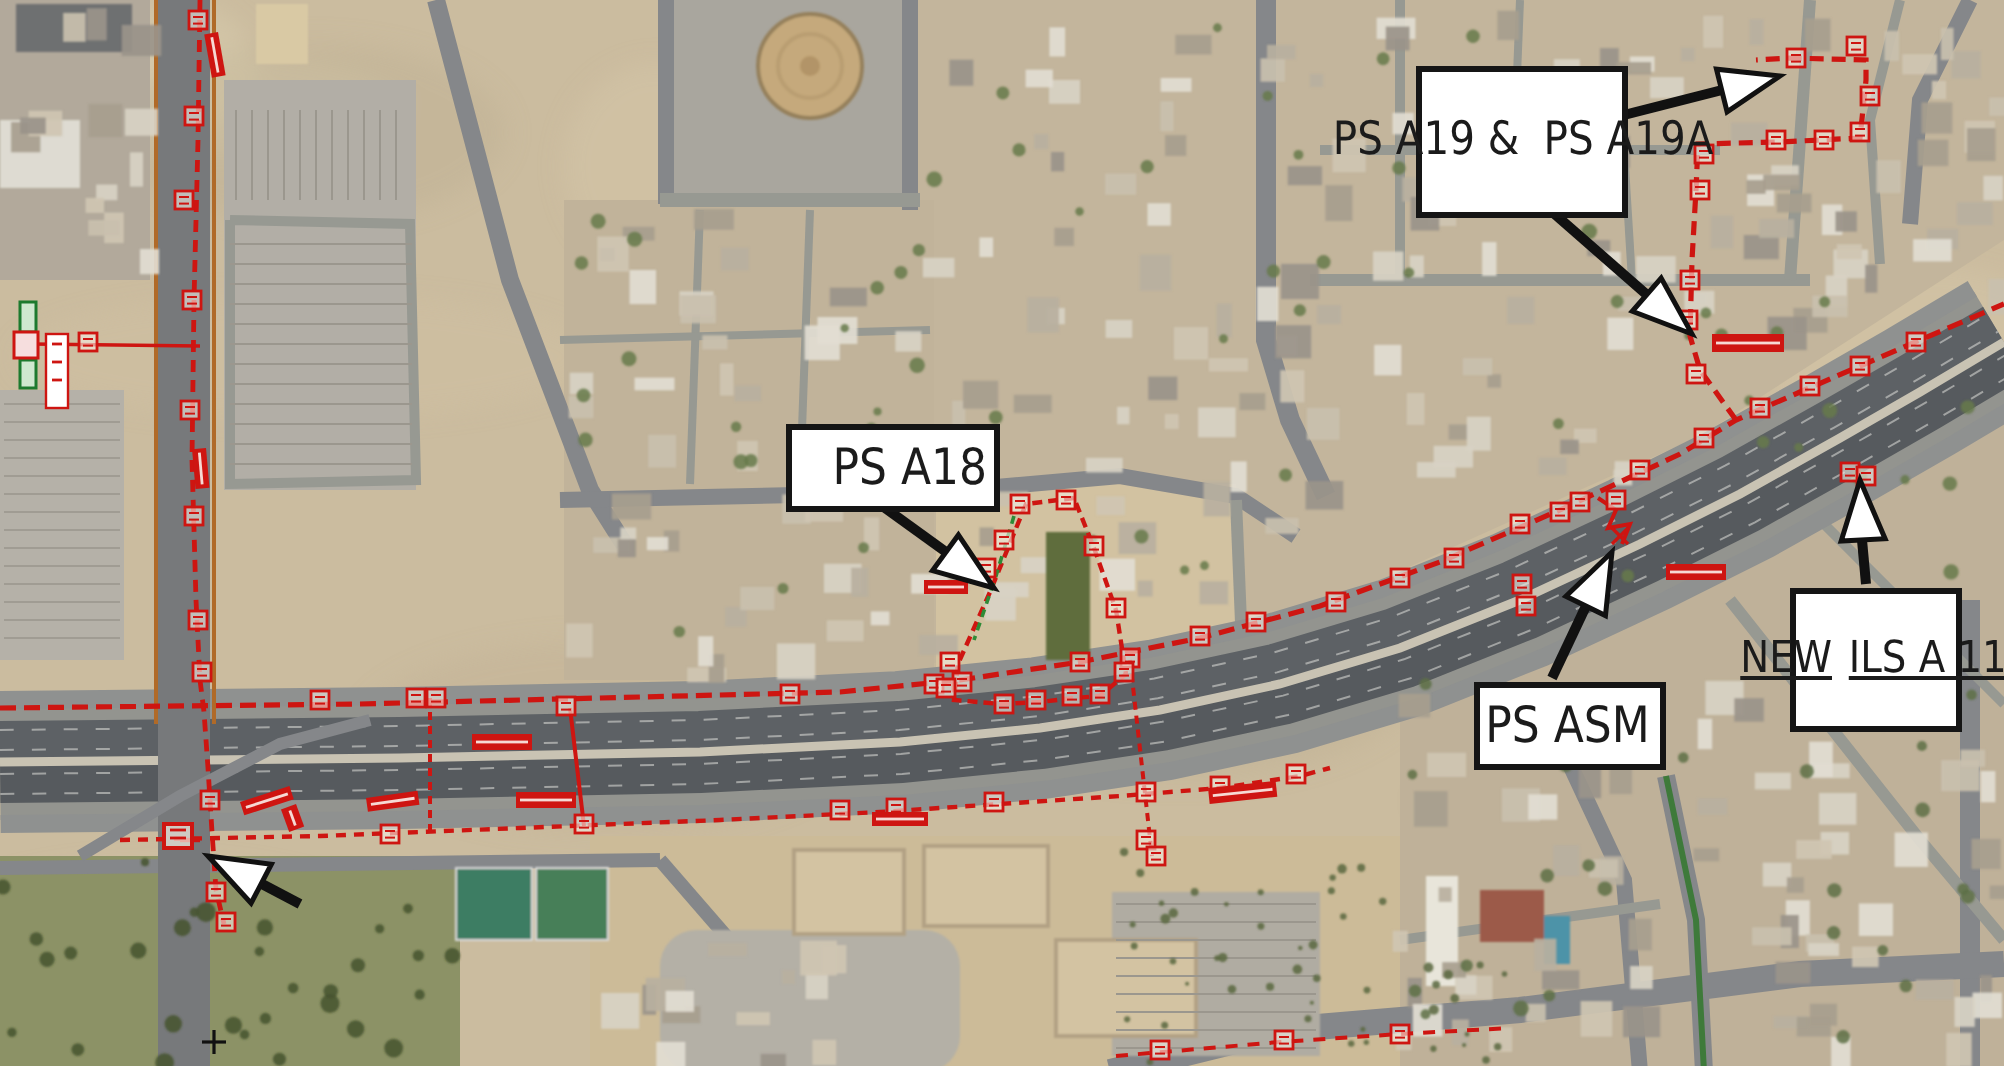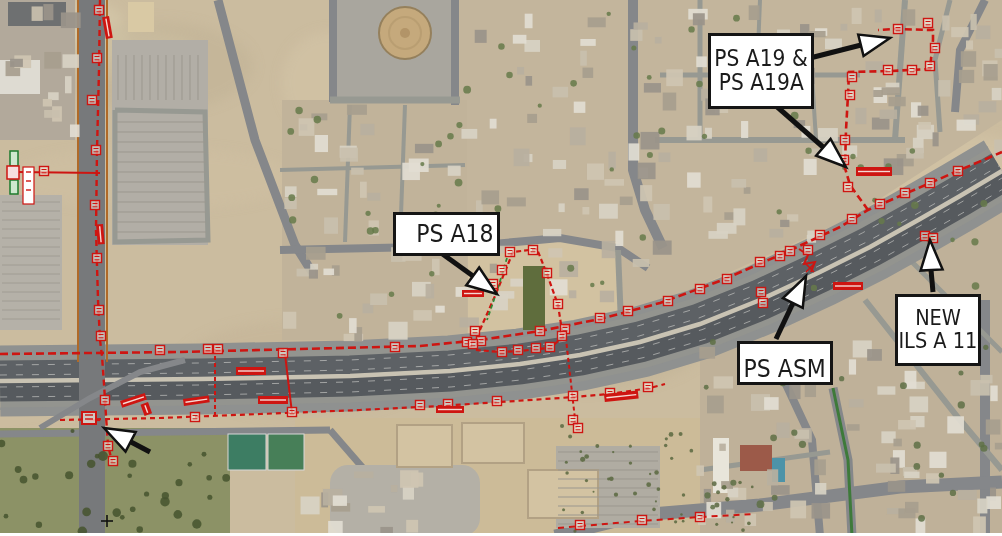--- a/index.html
+++ b/index.html
@@ -1,27 +1,27 @@
 <!DOCTYPE html>
 <html><head>
 <meta charset="utf-8">
 <style>
   html,body{margin:0;padding:0;background:#222;}
   .stage{position:relative;width:1002px;height:536px;overflow:hidden;background:#cbbc9f;
          font-family:"DejaVu Sans",sans-serif;}
   .stage svg{position:absolute;left:0;top:0;}
   .maplabel{position:absolute;z-index:30;background:#fff;border:3px solid #151515;
-            color:#1b1b1b;display:flex;flex-direction:column;align-items:center;
+            color:#1b1b1b;display:flex;flex-direction:row;align-items:center;
             justify-content:center;line-height:1.04;text-align:center;
             font-family:"DejaVu Sans",sans-serif;font-weight:400;}
   .maplabel span{display:inline-block;transform:scaleX(.88);white-space:nowrap;}
   #lbl-a19{left:708px;top:33px;width:100px;height:70px;font-size:23px;}
   #lbl-a18{left:393px;top:212px;width:84px;height:38px;font-size:25px;padding-left:17px;}
   #lbl-asm{left:737px;top:341px;width:90px;height:38px;font-size:25px;justify-content:flex-end;}
-  #lbl-ils{left:895px;top:294px;width:80px;height:66px;font-size:22px;}
+  #lbl-ils{left:895px;top:294px;width:80px;height:66px;font-size:22px;text-decoration:underline;}
   #lbl-a12{left:117px;top:450px;width:86px;height:43px;font-size:26px;}
   .bottom-strip{position:absolute;left:0;top:533px;width:1002px;height:3px;background:#fff;z-index:40;}
 </style>
 </head>
 <body>
 
 <div class="stage">
   <svg id="map" width="1002" height="536" viewBox="0 0 1002 536">
       <defs>
         <filter id="soft" x="-10%" y="-10%" width="120%" height="120%">

